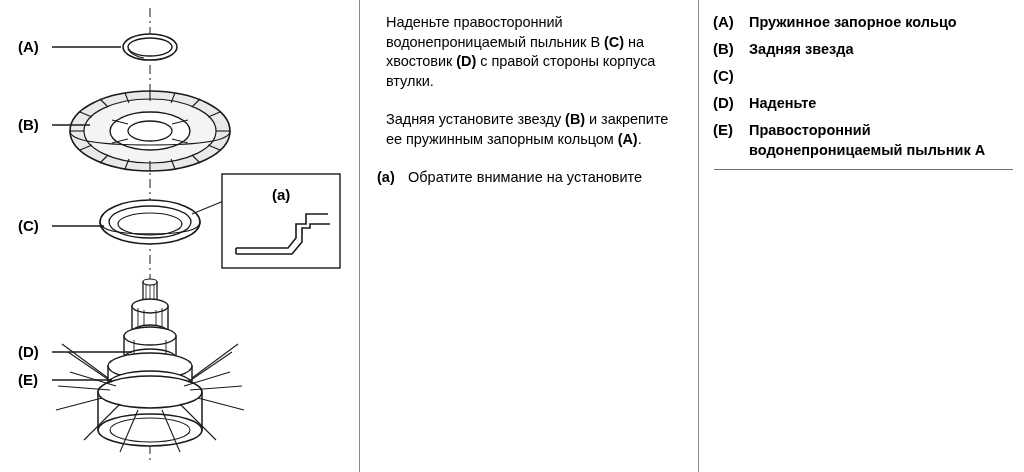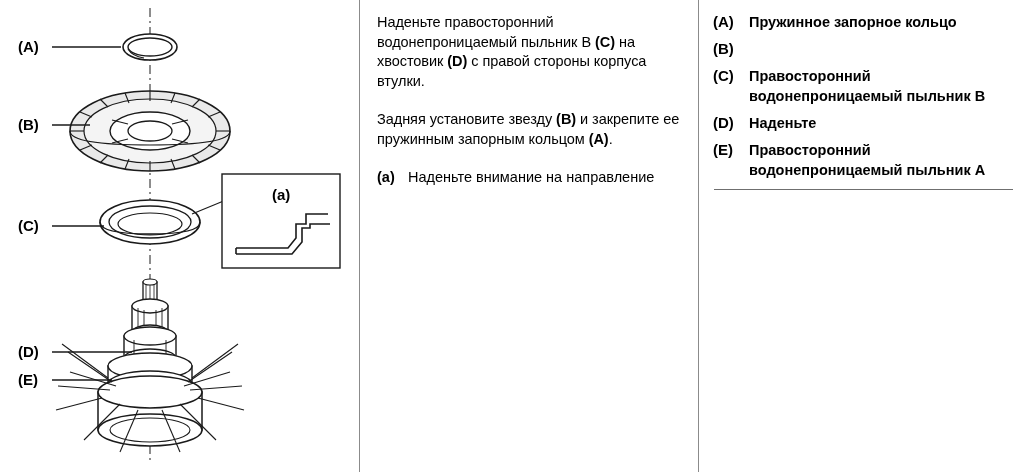--- a/index.html
+++ b/index.html
@@ -43,21 +43,21 @@
   .instructions-col {
     position: absolute;
     left: 360px; top: 0;
     width: 338px; height: 472px;
     padding: 13px 14px 0 17px;
     box-sizing: border-box;
   }
   .para {
     font-size: 14.5px;
     line-height: 19.5px;
-    margin: 0 0 19px 0;
+    margin: 0 0 19px 9px;
     letter-spacing: -0.05px;
   }
   .para b { font-weight: bold; }
   .note {
     position: relative;
     margin-top: 9px;
     padding-left: 31px;
     font-size: 14.5px;
     line-height: 19.5px;
   }
@@ -253,37 +253,37 @@
 
   <div class="divider d1"></div>
 
   <div class="instructions-col">
     <p class="para"><span>Наденьте правосторонний водонепроницаемый пыльник B </span><b>(C)</b><span> на хвостовик </span><b>(D)</b><span> с правой стороны корпуса втулки.</span></p>
 
     <p class="para"><span>Задняя установите звезду </span><b>(B)</b><span> и закрепите ее пружинным запорным кольцом </span><b>(A)</b><span>.</span></p>
 
     <div class="note">
       <span class="note-tag">(a)</span>
-      <span>Наденьте внимание на направление</span>
+      <span>Обратите внимание на установите</span>
     </div>
   </div>
 
   <div class="divider d2"></div>
 
   <div class="legend-col">
     <div class="legend-item">
       <div class="legend-key">(A)</div>
       <div class="legend-text">Пружинное запорное кольцо</div>
     </div>
     <div class="legend-item">
       <div class="legend-key">(B)</div>
+      <div class="legend-text">Задняя звезда</div>
     </div>
     <div class="legend-item">
       <div class="legend-key">(C)</div>
-      <div class="legend-text">Правосторонний водонепроницаемый пыльник B</div>
     </div>
     <div class="legend-item">
       <div class="legend-key">(D)</div>
       <div class="legend-text">Наденьте</div>
     </div>
     <div class="legend-item">
       <div class="legend-key">(E)</div>
       <div class="legend-text">Правосторонний водонепроницаемый пыльник A</div>
     </div>
     <div class="legend-rule"></div>

